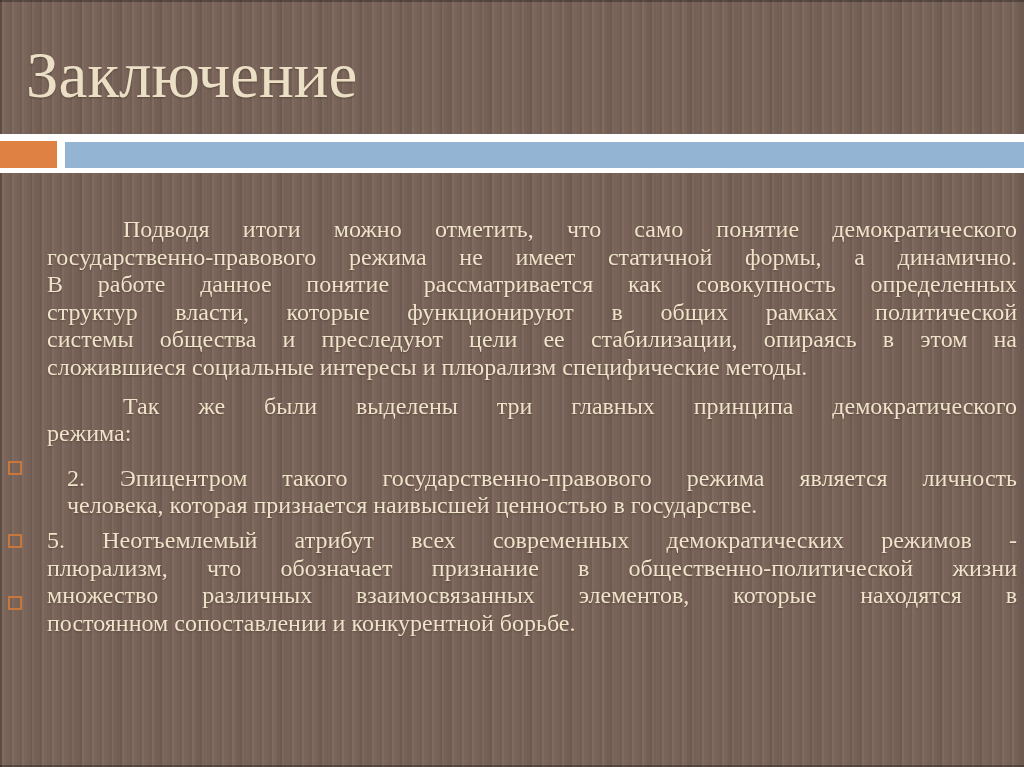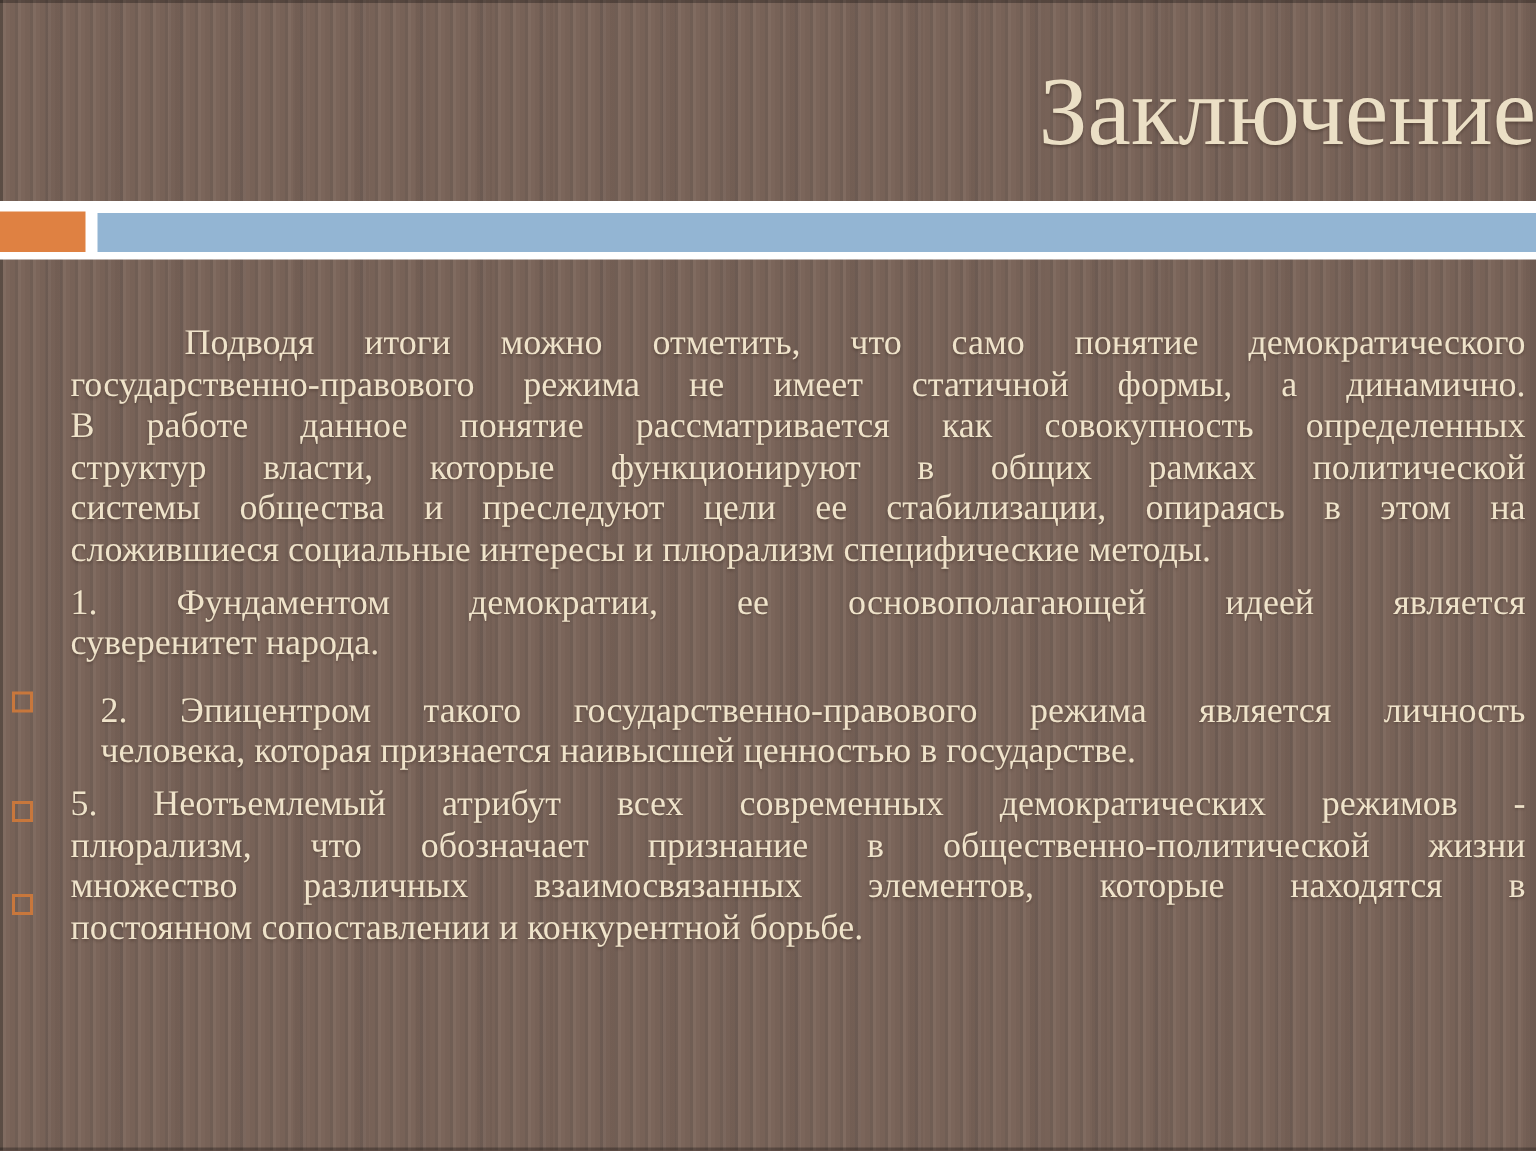--- a/index.html
+++ b/index.html
@@ -13,22 +13,22 @@
       repeating-linear-gradient(90deg, rgba(255,255,255,0.04) 0 4px, rgba(0,0,0,0) 4px 7px, rgba(0,0,0,0.03) 7px 10px),
       repeating-linear-gradient(90deg, rgba(0,0,0,0) 0 31px, rgba(0,0,0,0.04) 31px 41px);
     box-shadow: inset 0 2px 0 rgba(0,0,0,0.28), inset 0 -2px 0 rgba(0,0,0,0.28),
                 inset 2px 0 0 rgba(0,0,0,0.18), inset -2px 0 0 rgba(0,0,0,0.12);
     font-family:"Liberation Serif","DejaVu Serif",serif;
   }
 
   
   .title{
     position:absolute;top:40px;left:0;width:100%;height:70px;line-height:70px;
-    text-align:right;font-size:65px;color:#ebdfc5;
-    padding-left:10px;box-sizing:border-box;
+    text-align:left;font-size:65px;color:#ebdfc5;
+    padding-left:26px;box-sizing:border-box;
     text-shadow:0 1px 2px rgba(40,25,18,0.35);
     white-space:nowrap;
   }
 
   
   .band{position:absolute;top:134px;left:0;width:1024px;height:39px;background:#ffffff;}
   .band-orange{position:absolute;top:7px;left:0;width:57px;height:27px;background:#df8142;}
   .band-blue{position:absolute;top:8px;left:65px;right:0;height:26px;background:#93b5d3;}
 
   
@@ -67,25 +67,25 @@
 
     <div class="para">
       <div class="line just indent">Подводя итоги можно отметить, что само понятие демократического</div>
       <div class="line just">государственно-правового режима не имеет статичной формы, а динамично.</div>
       <div class="line just">В работе данное понятие рассматривается как совокупность определенных</div>
       <div class="line just">структур власти, которые функционируют в общих рамках политической</div>
       <div class="line just">системы общества и преследуют цели ее стабилизации, опираясь в этом на</div>
       <div class="line">сложившиеся социальные интересы и плюрализм специфические методы.</div>
     </div>
 
+    <div class="para mt11">
+      <div class="line just indent">Так же были выделены три главных принципа демократического</div>
+      <div class="line">режима:</div>
+    </div>
 
-    <div class="para mt7">
-      <div class="line just">1. Фундаментом демократии, ее основополагающей идеей является</div>
-      <div class="line">суверенитет народа.</div>
-    </div>
 
     <div class="para mt17">
       <div class="line just">2. Эпицентром такого государственно-правового режима является личность</div>
       <div class="line">человека, которая признается наивысшей ценностью в государстве.</div>
     </div>
 
     <div class="para mt7">
       <div class="line just">5. Неотъемлемый атрибут всех современных демократических режимов -</div>
       <div class="line just">плюрализм, что обозначает признание в общественно-политической жизни</div>
       <div class="line just">множество различных взаимосвязанных элементов, которые находятся в</div>

